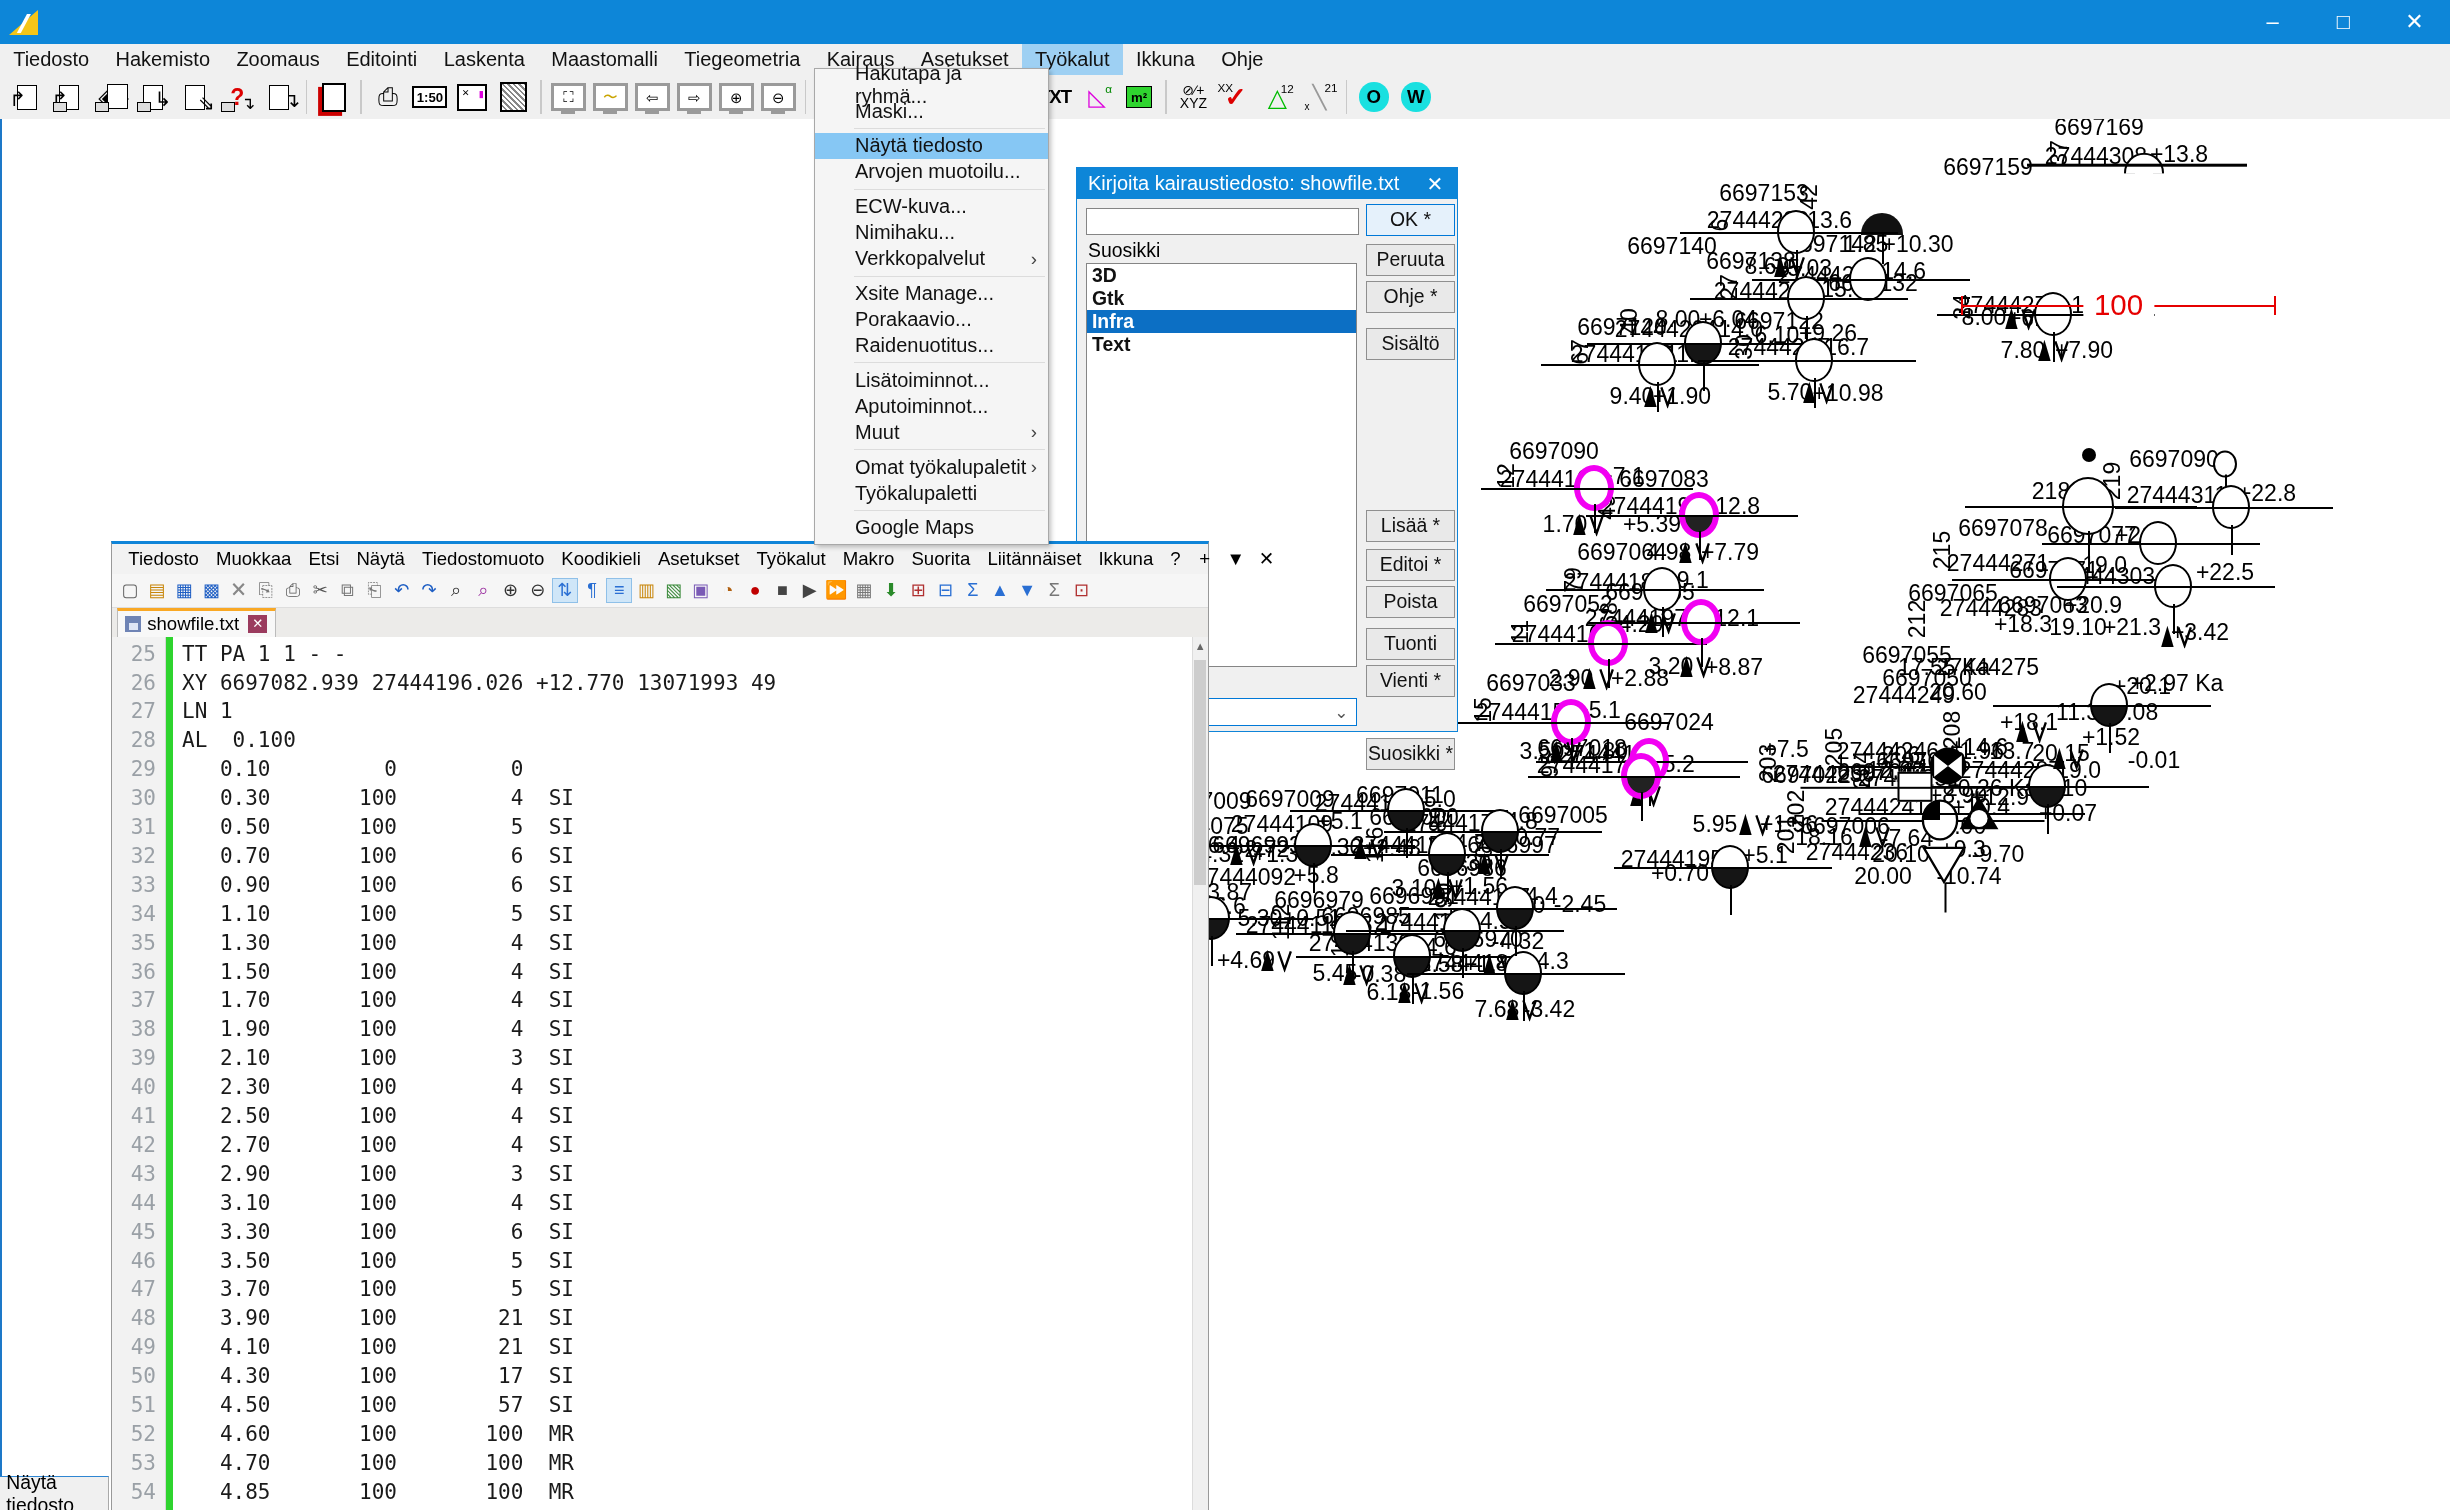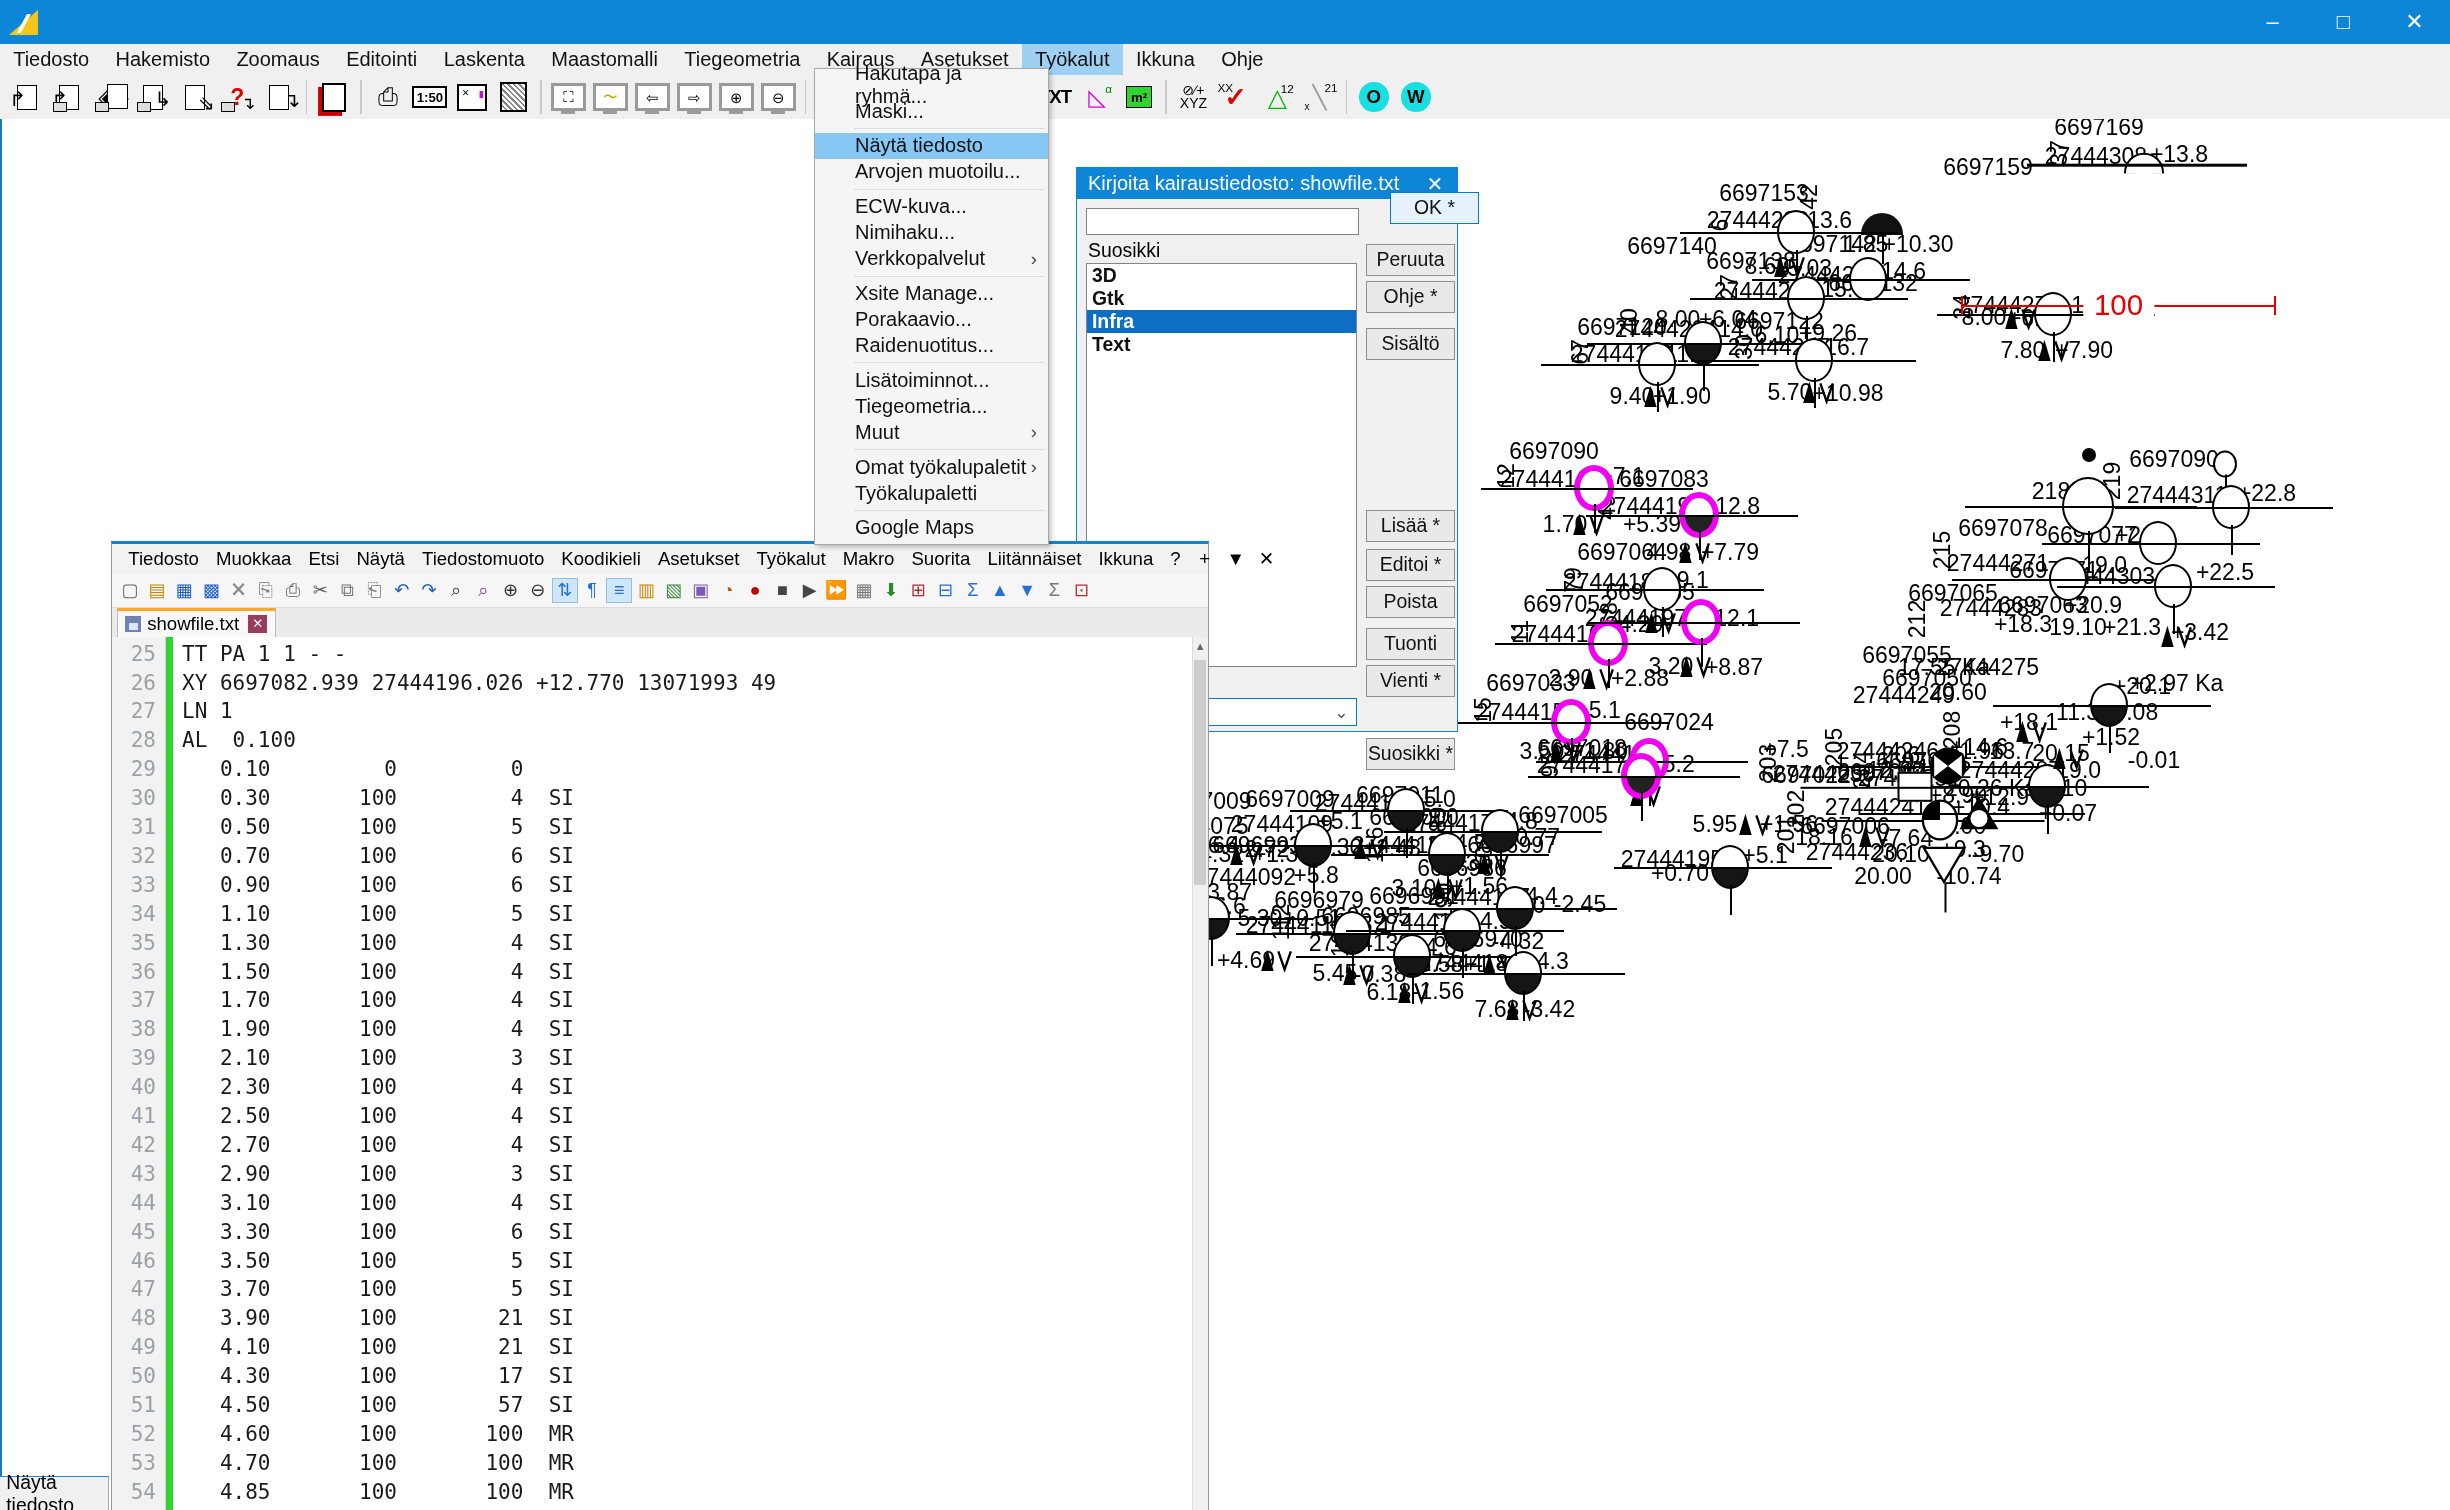--- a/index.html
+++ b/index.html
@@ -927,21 +927,21 @@
       <span>Porakaavio...</span>
     </div>
     <div class="ci">
       <span>Raidenuotitus...</span>
     </div>
     <div class="csep"></div>
     <div class="ci">
       <span>Lisätoiminnot...</span>
     </div>
     <div class="ci">
-      <span>Tiegeometria...</span>
+      <span>Aputoiminnot...</span>
     </div>
     <div class="ci">
       <span>Muut</span>
       <span class="arrow">›</span>
     </div>
     <div class="csep"></div>
     <div class="ci">
       <span>Omat työkalupaletit</span>
       <span class="arrow">›</span>
     </div>
@@ -964,21 +964,21 @@
   <div class="dlist">
       <div class="li">3D</div>
       <div class="li">Gtk</div>
       <div class="li sel">Infra</div>
       <div class="li">Text</div>
     </div>
   <div class="dcombo">
     <span></span>
     <span class="chev">⌄</span>
   </div>
-<div class="dbtn focus" style="top: 24px; margin-left: 24px;">OK *</div>
+<div class="dbtn focus" style="top: 36px;">OK *</div>
     <div class="dbtn" style="top: 76px;">Peruuta</div>
     <div class="dbtn" style="top: 113px;">Ohje *</div>
     <div class="dbtn" style="top: 160px;">Sisältö</div>
     <div class="dbtn" style="top: 342px;">Lisää *</div>
     <div class="dbtn" style="top: 381px;">Editoi *</div>
     <div class="dbtn" style="top: 418px;">Poista</div>
     <div class="dbtn" style="top: 460px;">Tuonti</div>
     <div class="dbtn" style="top: 497px;">Vienti *</div>
     <div class="dbtn" style="top: 536px; margin-top: 34px;">Suosikki *</div>
   </div>

